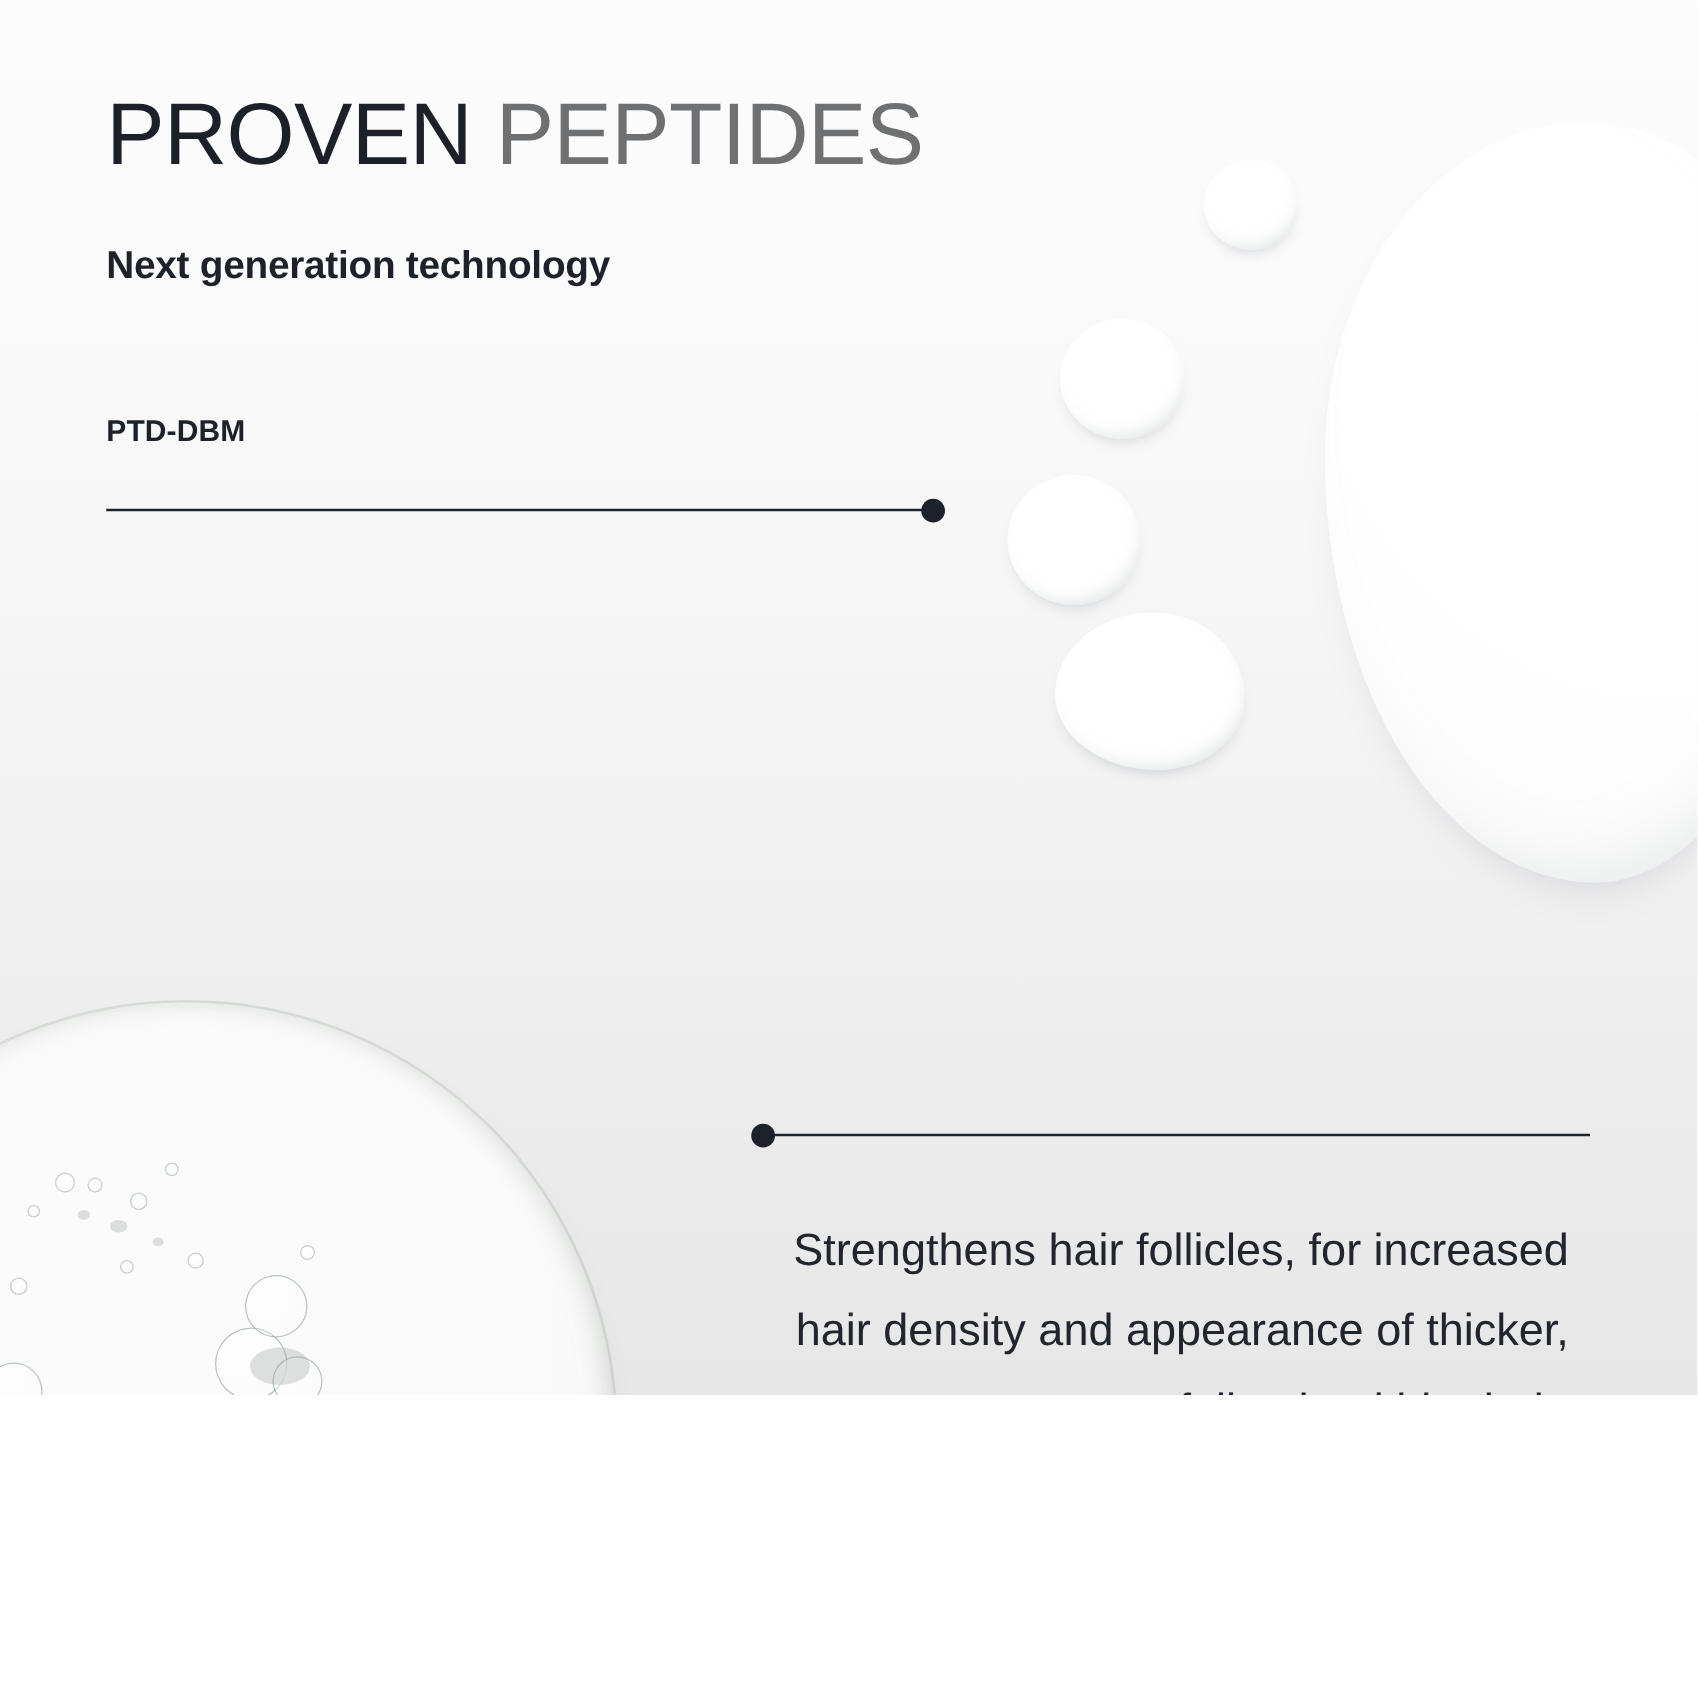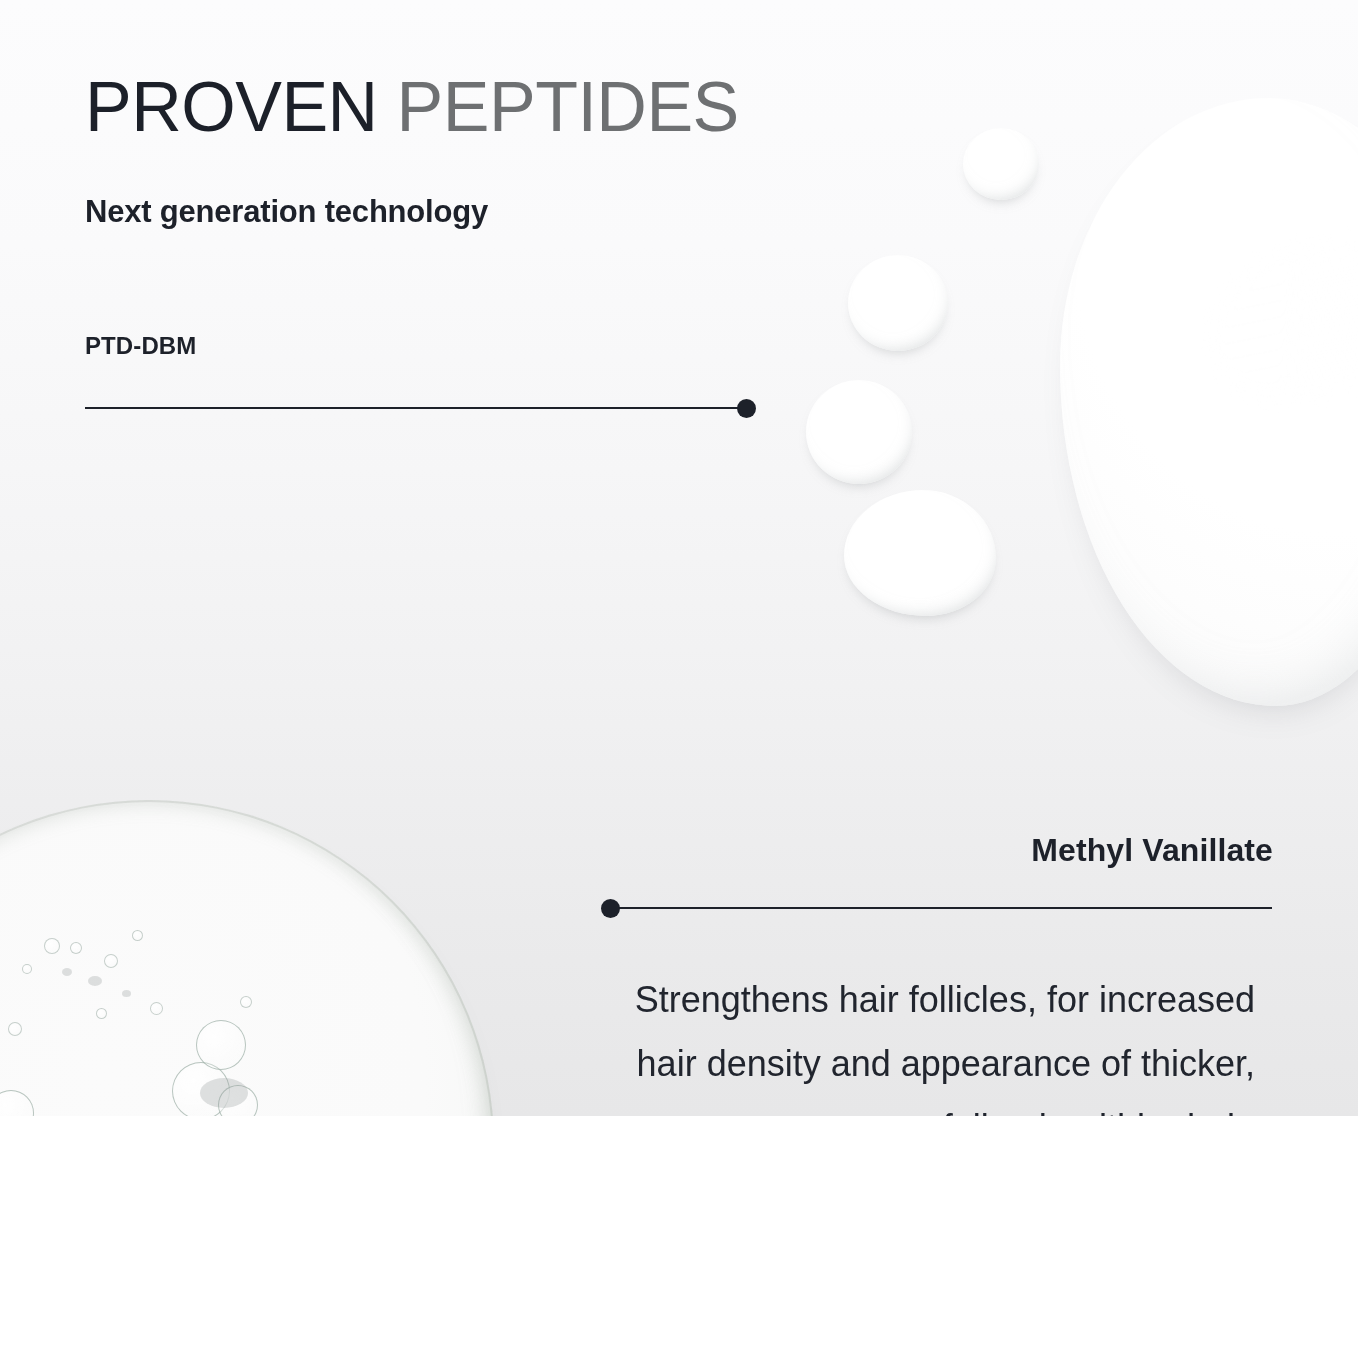--- a/index.html
+++ b/index.html
@@ -290,19 +290,18 @@
     <div class="headline">
       <span class="kw-strong">PROVEN</span><span> </span><span class="kw-soft">PEPTIDES</span>
     </div>
 
     <div class="subhead">Next generation technology</div>
 
     <div class="sec-title-left">PTD-DBM</div>
     <div class="rule rule-left"></div>
     <div class="rule-dot dot-left"></div>
 
-    <div class="sec-title-right">Methyl Vanillate</div>
     <div class="rule rule-right"></div>
     <div class="rule-dot dot-right"></div>
     <div class="body-right">Strengthens hair follicles, for increased hair density and appearance of thicker, fuller, healthier hair.</div>
 
   </div>
 </div>
 
 </body></html>

